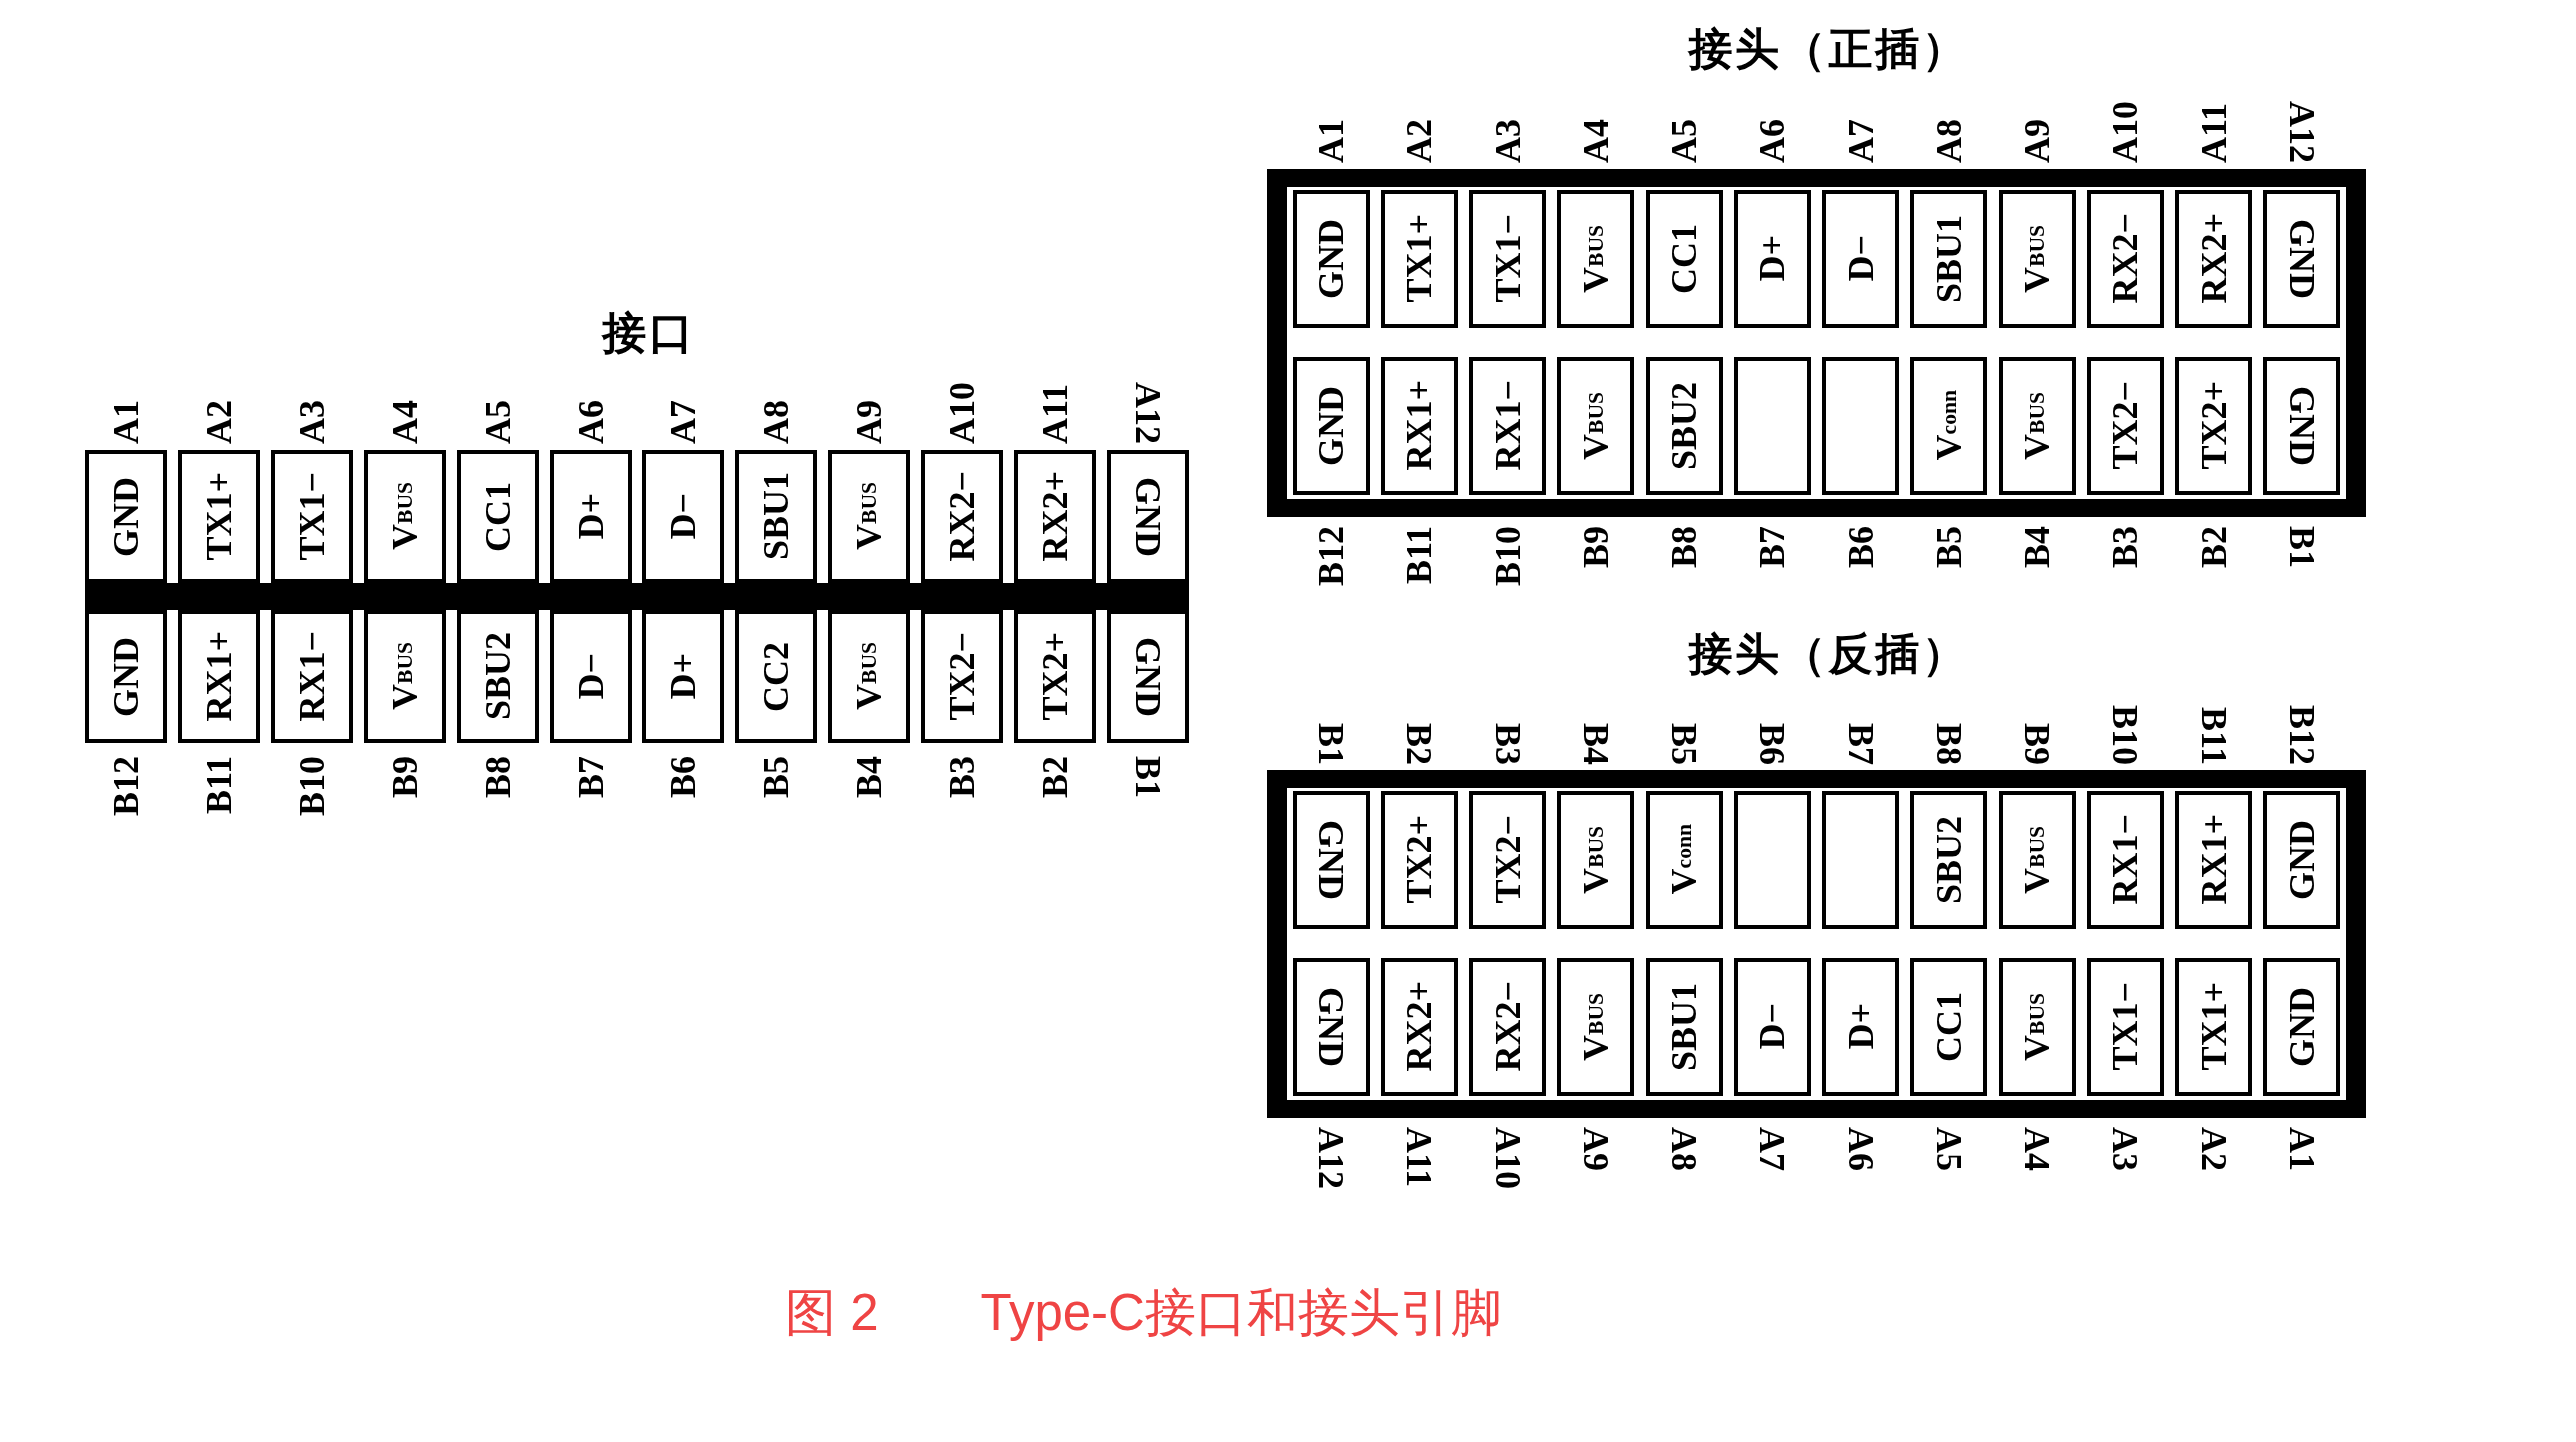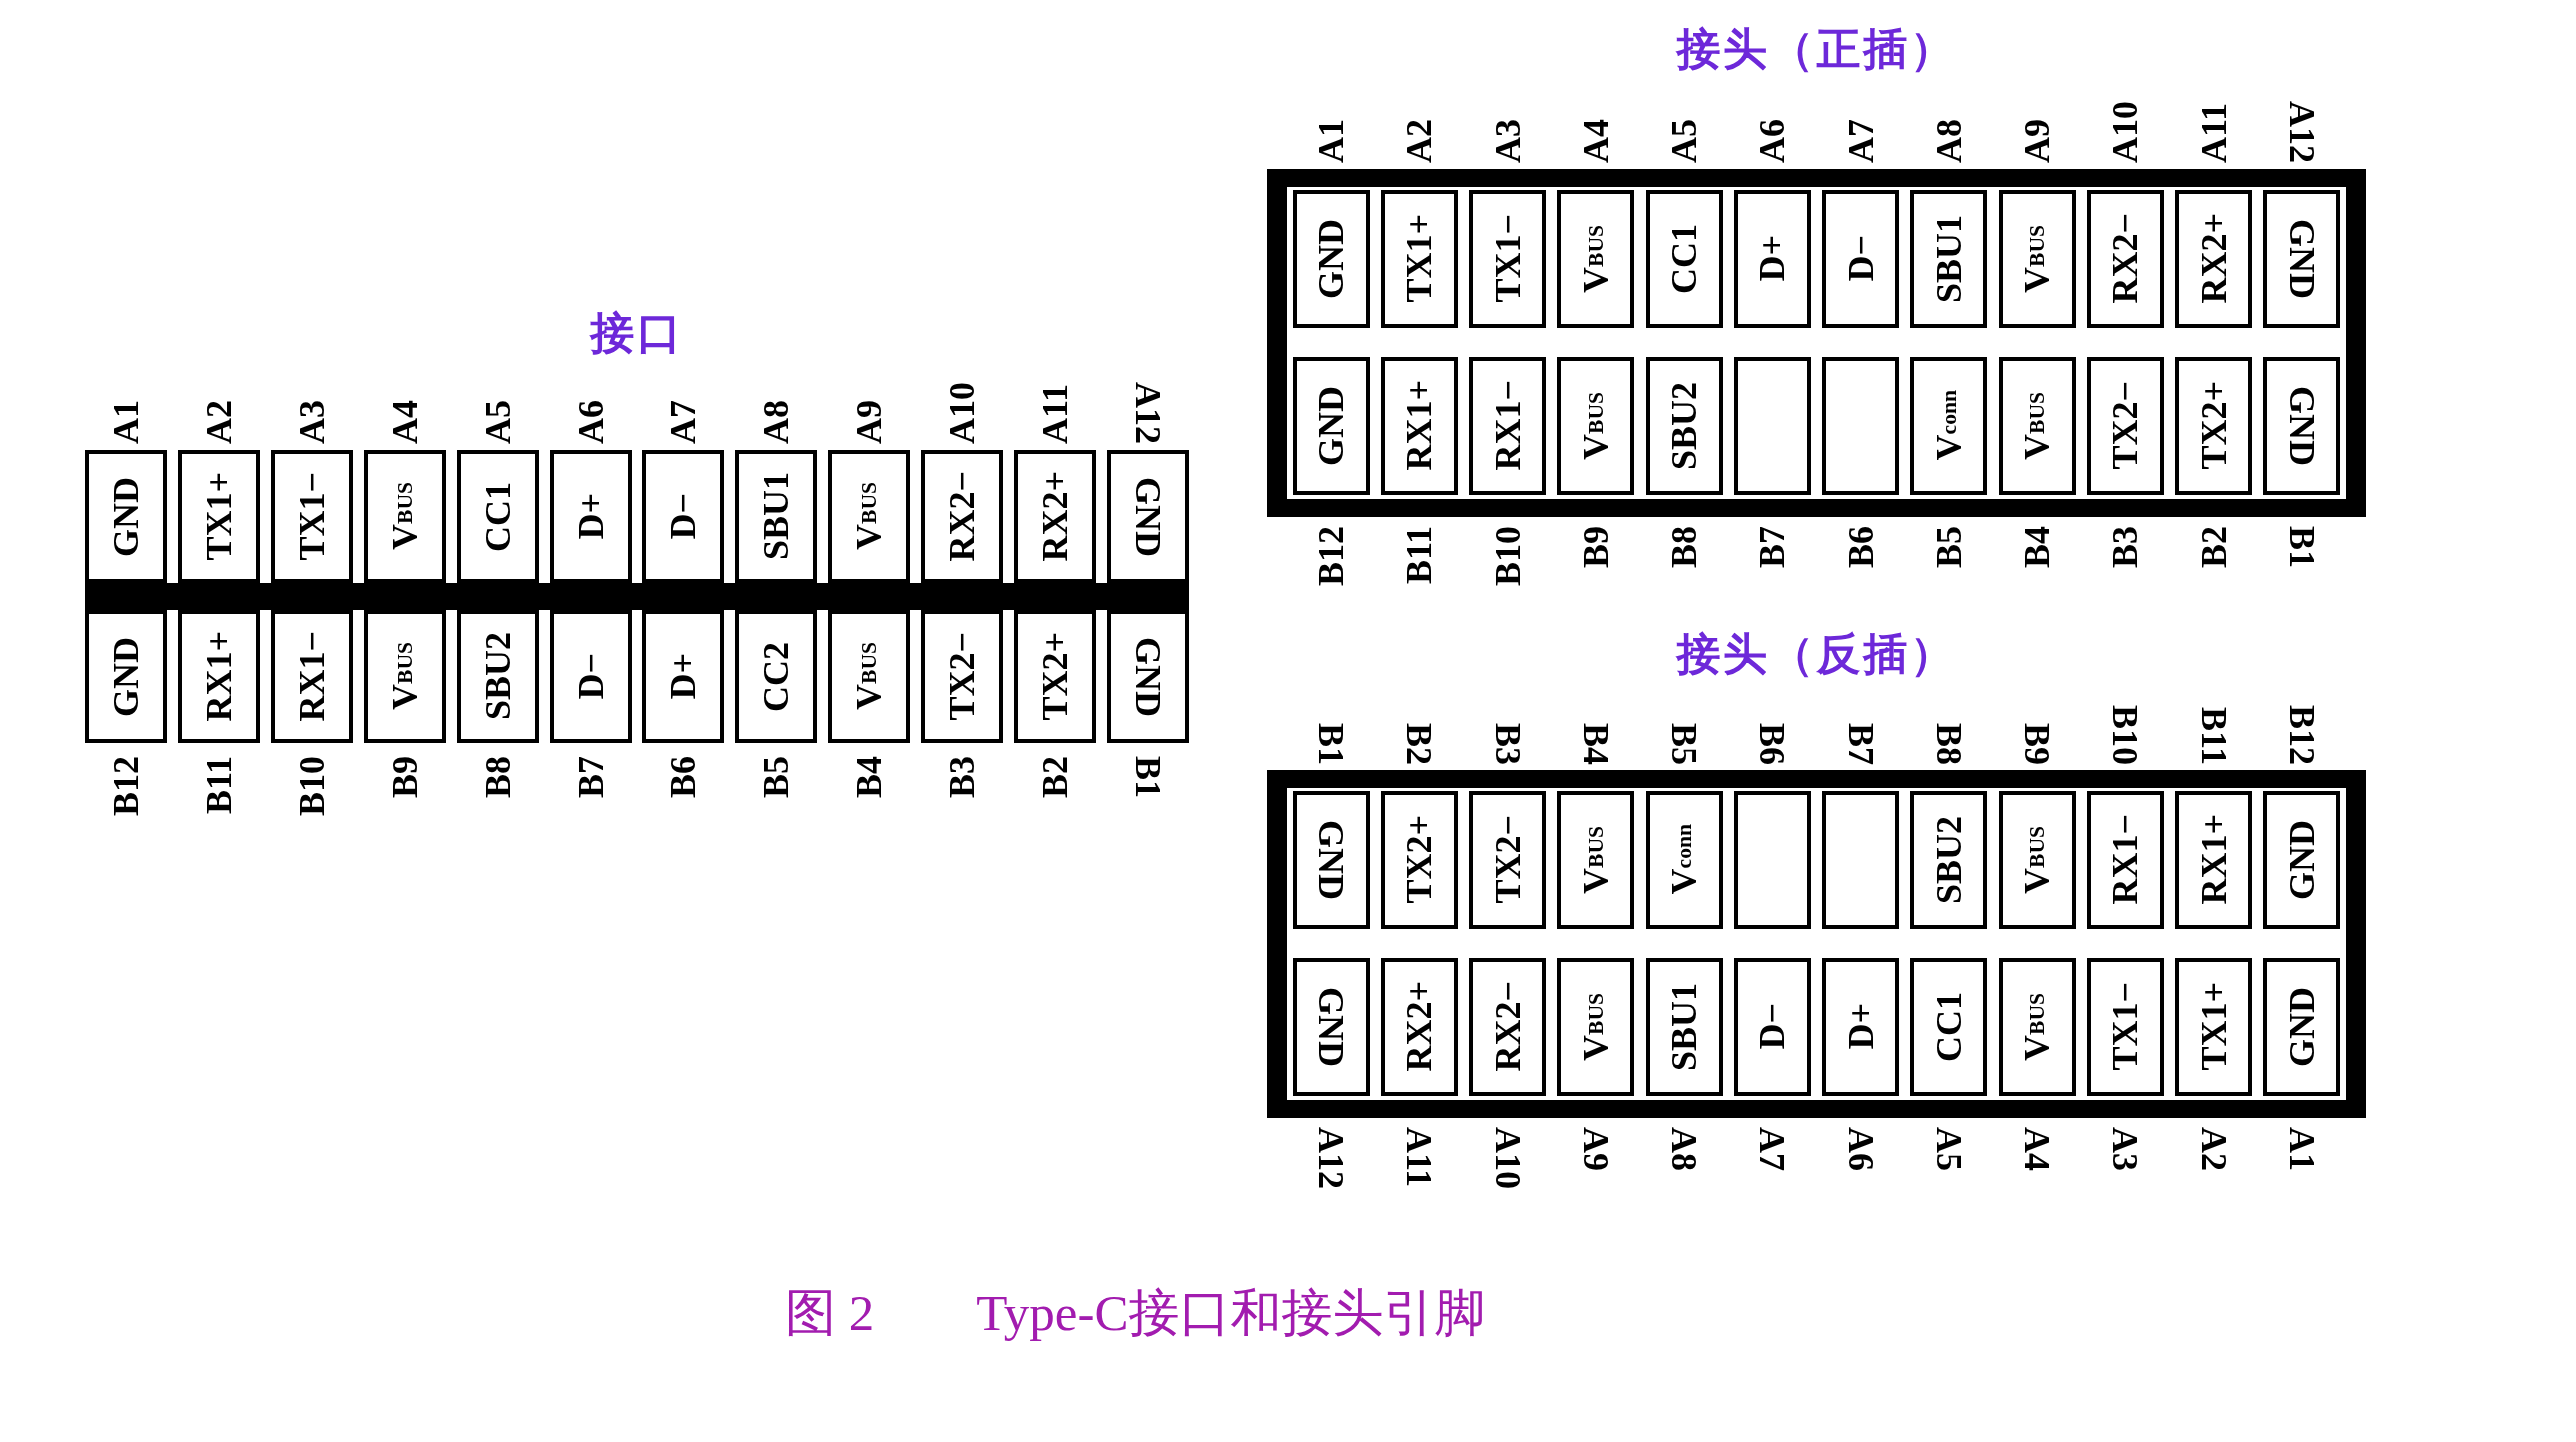--- a/index.html
+++ b/index.html
@@ -3,22 +3,22 @@
 <meta charset="utf-8">
 <style>
   html,body{margin:0;padding:0;background:#fff;}
   .canvas{position:relative;width:2576px;height:1443px;background:#fff;overflow:hidden;
           font-family:"Liberation Serif","DejaVu Serif",serif;}
 
   .ptable{position:absolute;top:0;height:100%;}
   .t0{left:85px;width:1104px;}
   .t1,.t2{left:1267px;width:1099px;}
 
-  .ttl{position:absolute;left:0;width:100%;text-align:center;font-size:44px;font-weight:bold;
-       color:#6d28d9;letter-spacing:2.7px;}
+  .ttl{position:absolute;left:12px;width:100%;text-align:center;font-size:44px;font-weight:bold;
+       color:#000000;letter-spacing:2.7px;}
   .t0 .ttl{top:304px;}
   .t1 .ttl{top:20px;}
   .t2 .ttl{top:625px;font-family:Liberation Mono, monospace;}
 
   
   .labels{position:absolute;left:0;width:100%;display:flex;justify-content:space-between;
           box-sizing:border-box;}
   .labels.top{align-items:flex-end;}
   .labels.bot{align-items:flex-start;}
   .t0 .labels.top{top:337px;height:107px;}
@@ -55,21 +55,21 @@
   .t0 .cell{width:82px;}
   .frame .cell{width:77px;}
 
   
   .vtext{writing-mode:vertical-rl;text-orientation:mixed;font-size:36px;font-weight:bold;
          line-height:1;color:#000;white-space:nowrap;}
   .vtext.up{transform:rotate(180deg);}
   .sub{font-size:0.6em;}
 
   .caption{position:absolute;left:785px;top:1279px;display:flex;gap:102px;
-           font-family:Liberation Serif, serif;font-size:51px;color:#a21caf;}
+           font-family:Liberation Sans, sans-serif;font-size:51px;color:#ef4444;}
 </style>
 </head>
 <body>
 
 <div class="canvas">
 
   <section class="ptable t0">
     <div class="ttl">接口</div>
     <div class="labels top">
         <div class="lslot">

